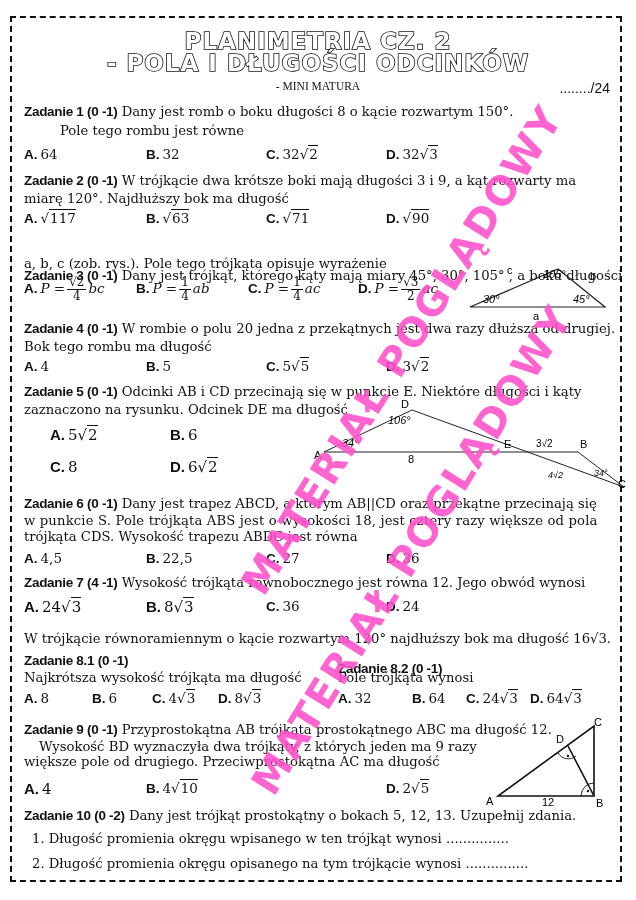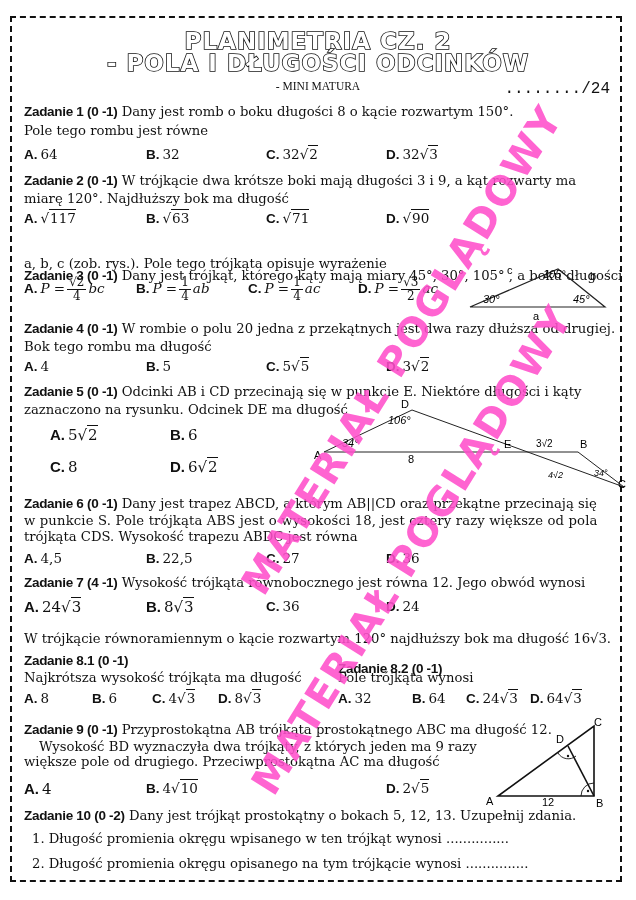--- a/index.html
+++ b/index.html
@@ -2,21 +2,21 @@
 <html><head>
 <meta charset="utf-8">
 <style>
   html, body { margin:0; padding:0; background:#ffffff; }
   body { width:636px; height:900px; position:relative; overflow:hidden; font-family:"DejaVu Serif", serif; color:#111; }
   .frame { position:absolute; left:10px; top:16px; width:612px; height:866px; border:2px dashed #111; box-sizing:border-box; }
   .title { position:absolute; left:0; width:636px; text-align:center; font-family:"DejaVu Sans", sans-serif; font-weight:900; font-size:23px; letter-spacing:1px; color:#fff;
            -webkit-text-stroke:1.6px #111; paint-order:stroke fill; text-shadow:0 0 0 #111; line-height:22px; }
   .t1 { top:30px; } .t2 { top:52px; }
   .subtitle { position:absolute; top:80px; left:0; width:636px; text-align:center; font-family:Liberation Serif, serif; font-size:11.5px; }
-  .score { position:absolute; top:80px; right:26px; font-family:Liberation Mono, monospace; font-size:16px; }
+  .score { position:absolute; top:80px; right:26px; font-family:Liberation Sans, sans-serif; font-size:14px; }
   .txt { position:absolute; left:24px; font-size:13.2px; line-height:18px; white-space:nowrap; }
   .lbl { font-family:"Liberation Sans", sans-serif; font-weight:bold; font-size:13.5px; letter-spacing:-0.3px; }
   .opt { position:absolute; font-size:13.5px; white-space:nowrap; }
   .opt .k { font-family:"Liberation Sans", sans-serif; font-weight:bold; margin-right:3px; }
   .sq { border-top:1px solid #111; padding-left:1px; }
   .frac { display:inline-block; vertical-align:middle; text-align:center; font-size:12px; line-height:13px; margin:0 2px; font-style:normal; }
   .frac .n { display:block; border-bottom:1px solid #111; padding:0 2px; }
   .frac .d { display:block; }
   i { font-family:"DejaVu Serif", serif; }
   svg text { font-family:"Liberation Sans", sans-serif; }
@@ -26,21 +26,21 @@
 <body>
 
 <div class="frame"></div>
 
 <div class="title t1">PLANIMETRIA  CZ. 2</div>
 <div class="title t2">- POLA I DŁUGOŚCI ODCINKÓW</div>
 <div class="subtitle">- MINI MATURA</div>
 <div class="score">......../24</div>
 
 <div class="txt" style="top:103px;"><span class="lbl">Zadanie 1 (0 -1)</span> <span>Dany jest romb o boku długości 8 o kącie rozwartym 150°.</span></div>
-<div class="txt" style="top:122px;">Pole tego rombu jest równe</div>
+<div class="txt" style="top:122px;margin-left:36px;">Pole tego rombu jest równe</div>
 <div class="opt" style="left:24px;top:146px;"><span class="k">A.</span><span>64</span></div>
 <div class="opt" style="left:146px;top:146px;"><span class="k">B.</span><span>32</span></div>
 <div class="opt" style="left:266px;top:146px;"><span class="k">C.</span><span>32</span>√<span class="sq">2</span></div>
 <div class="opt" style="left:386px;top:146px;"><span class="k">D.</span><span>32</span>√<span class="sq">3</span></div>
 
 <div class="txt" style="top:172px;"><span class="lbl">Zadanie 2 (0 -1)</span> <span>W trójkącie dwa krótsze boki mają długości 3 i 9, a kąt rozwarty ma</span></div>
 <div class="txt" style="top:190px;">miarę 120°. Najdłuższy bok ma długość</div>
 <div class="opt" style="left:24px;top:210px;"><span class="k">A.</span>√<span class="sq">117</span></div>
 <div class="opt" style="left:146px;top:210px;"><span class="k">B.</span>√<span class="sq">63</span></div>
 <div class="opt" style="left:266px;top:210px;"><span class="k">C.</span>√<span class="sq">71</span></div>

